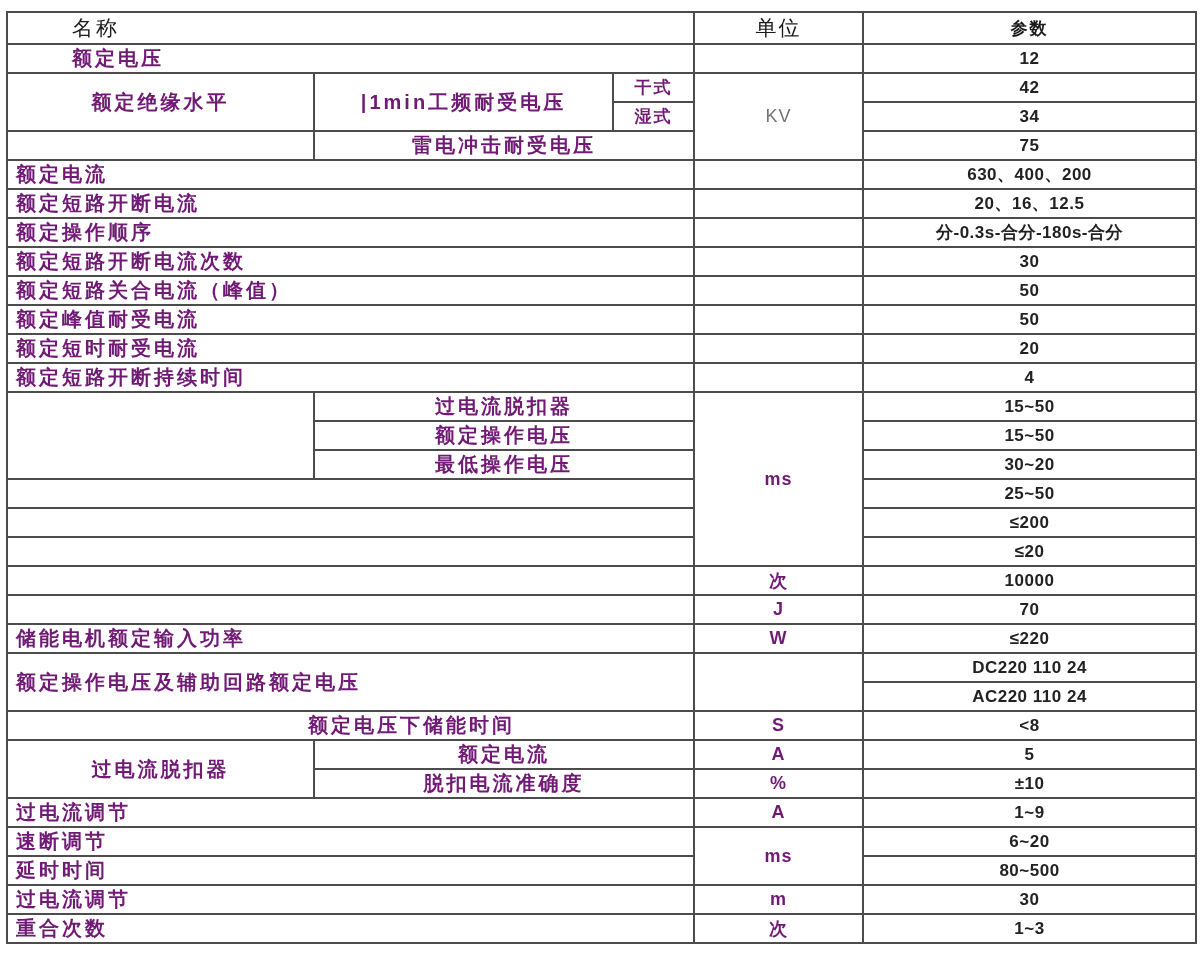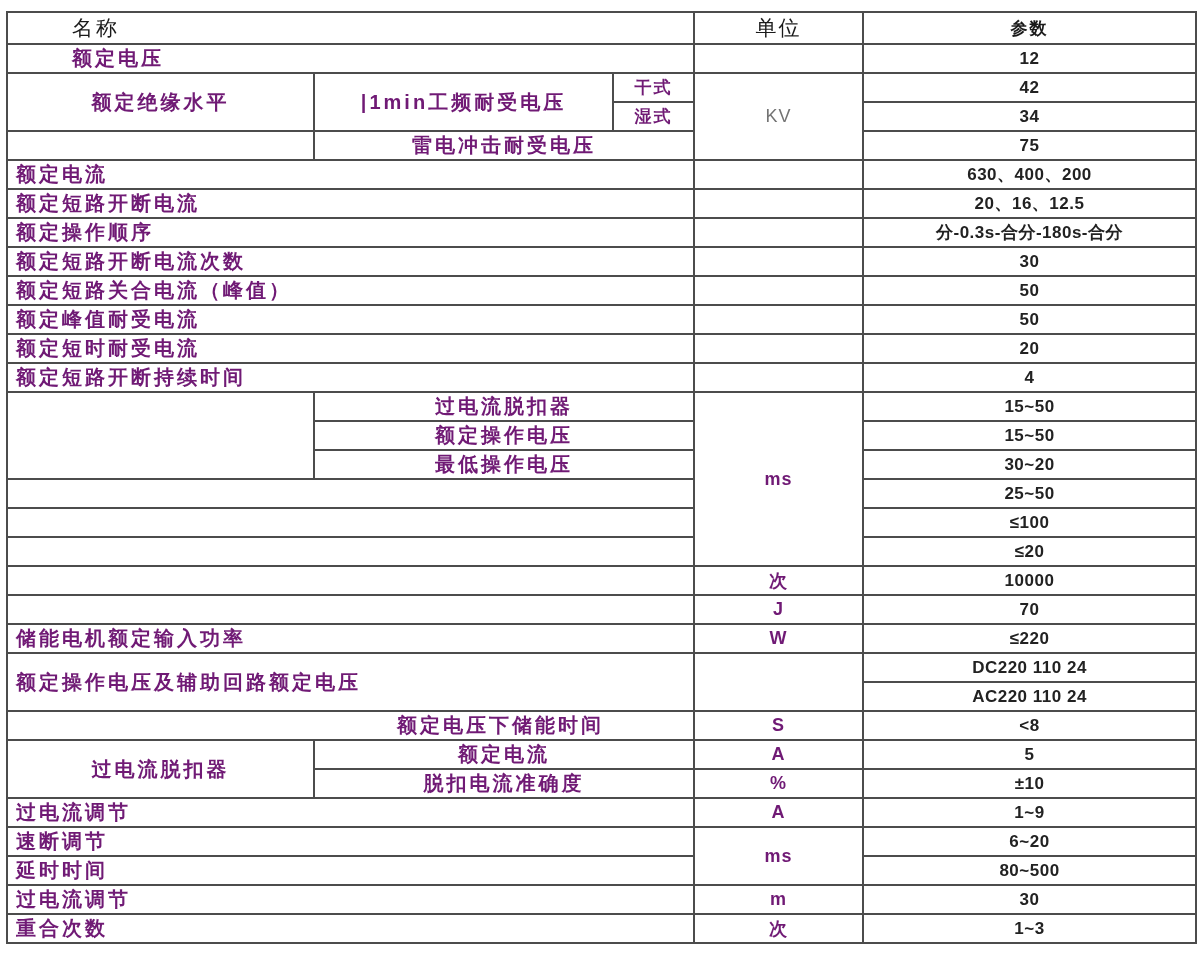--- a/index.html
+++ b/index.html
@@ -30,21 +30,21 @@
   .left{text-align:left;padding-left:8px;}
   .ind{text-align:left;padding-left:64px;}
   .ctr{text-align:center;}
   .sm{font-size:17px;letter-spacing:2px;}
   .val{font-size:17px;font-weight:700;text-align:center;color:#222;letter-spacing:0.5px;}
   .unit{font-size:18px;font-weight:700;text-align:center;color:#701a75;letter-spacing:1px;}
   .kv{font-size:18px;font-weight:400;text-align:center;letter-spacing:1px;color:#737373;}
   .hname{font-size:21px;letter-spacing:3px;font-weight:400;text-align:left;padding-left:64px;}
   .hunit{font-size:21px;letter-spacing:2px;font-weight:400;text-align:center;}
   .hparam{font-size:17px;letter-spacing:2px;font-weight:700;text-align:center;margin-top:43px;}
-  .shift{text-align:center;padding-left:300px;}
+  .shift{padding-left:300px;}
 </style>
 </head>
 <body>
 
 <table class="spec">
   <colgroup>
     <col style="width:307px">
       <col style="width:299px">
       <col style="width:81px">
     <col style="width:169px">
@@ -137,21 +137,21 @@
   <tr class="r">
     <td colspan="2" class="lbl ctr">最低操作电压</td>
     <td class="val">30~20</td>
   </tr>
   <tr class="r">
     <td colspan="3"></td>
     <td class="val">25~50</td>
   </tr>
   <tr class="r">
     <td colspan="3"></td>
-    <td class="val">≤100</td>
+    <td class="val">≤200</td>
   </tr>
   <tr class="r">
     <td colspan="3"></td>
     <td class="val">≤20</td>
   </tr>
 
   <tr class="r">
     <td colspan="3"></td>
     <td class="unit">次</td>
     <td class="val">10000</td>

